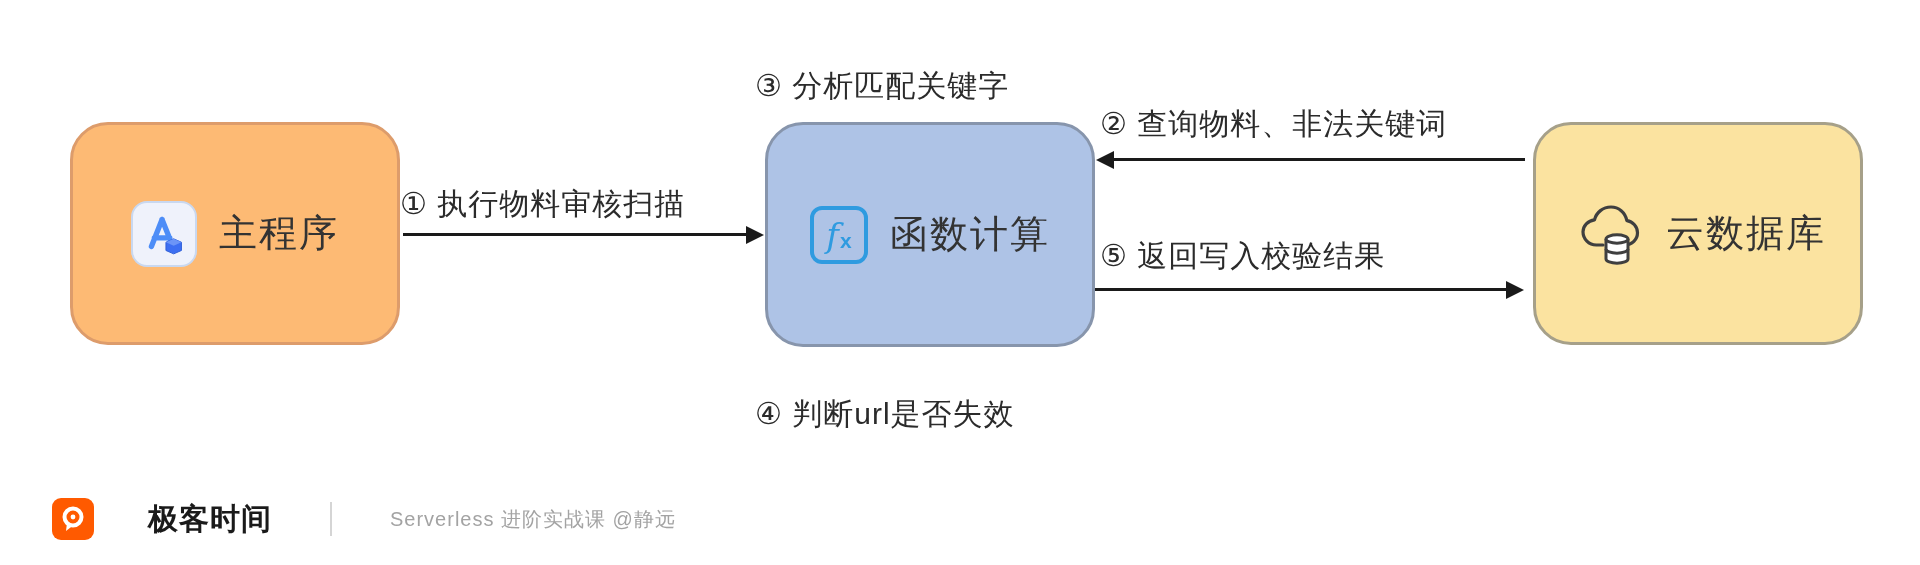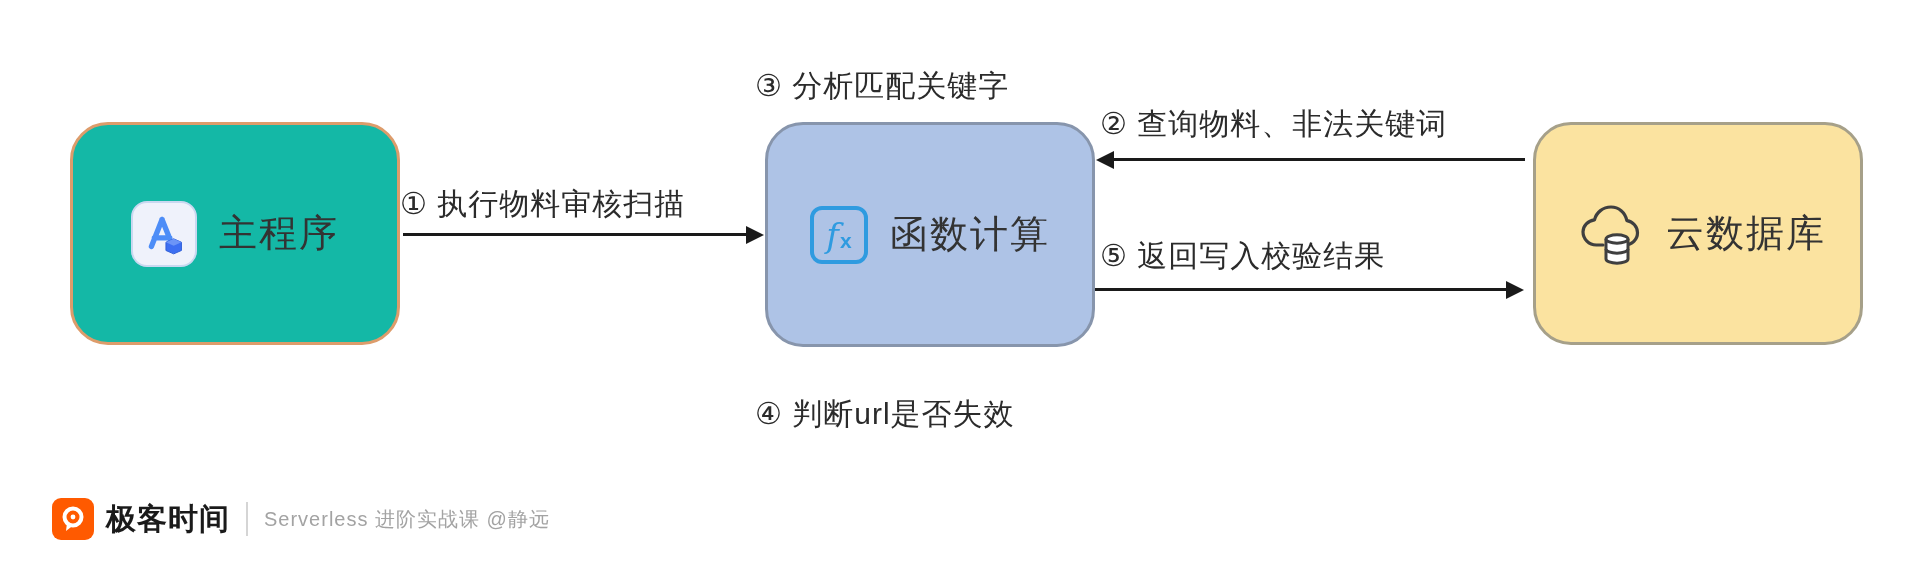--- a/index.html
+++ b/index.html
@@ -8,21 +8,21 @@
     font-family:"Liberation Sans","DejaVu Sans",sans-serif;overflow:hidden;
   }
   
   .node{
     position:absolute;display:flex;align-items:center;justify-content:center;
     gap:22px;border-radius:38px;box-sizing:border-box;
   }
   .node-label{font-size:38px;color:#333;font-weight:500;letter-spacing:2px;}
   .node-main{
     left:70px;top:122px;width:330px;height:223px;
-    background:#14b8a6;border:3px solid #DD9C6B;
+    background:#fdba74;border:3px solid #DD9C6B;
   }
   .node-fc{
     left:765px;top:122px;width:330px;height:225px;
     background:#AEC3E6;border:3px solid #8795AC;
   }
   .node-db{
     left:1525px;top:122px;width:330px;height:223px;
     background:#FBE3A0;border:3px solid #A6A089;margin-left:8px;
   }
   
@@ -49,21 +49,21 @@
     content:"";position:absolute;left:-17px;top:50%;transform:translateY(-50%);
     border-right:18px solid #1a1a1a;border-top:9px solid transparent;border-bottom:9px solid transparent;
   }
   .edge-label{
     position:absolute;font-size:30px;color:#2b2b2b;
     white-space:nowrap;letter-spacing:1px;
   }
   
   .footer{
     position:absolute;left:52px;top:496px;height:46px;
-    display:flex;align-items:center;
+    display:flex;align-items:center;gap:42px;
   }
   .gtlogo{
     width:42px;height:42px;border-radius:9px;background:#FF5A00;
     display:flex;align-items:center;justify-content:center;flex:0 0 auto;
   }
   .brand{font-size:30px;font-weight:700;color:#1a1a1a;margin-left:12px;letter-spacing:1px;}
   .footer-divider{width:2px;height:34px;background:#d5d5d5;margin:0 16px;}
   .course{font-size:20px;color:#a3a3a3;letter-spacing:1px;}
 </style>
 </head>

